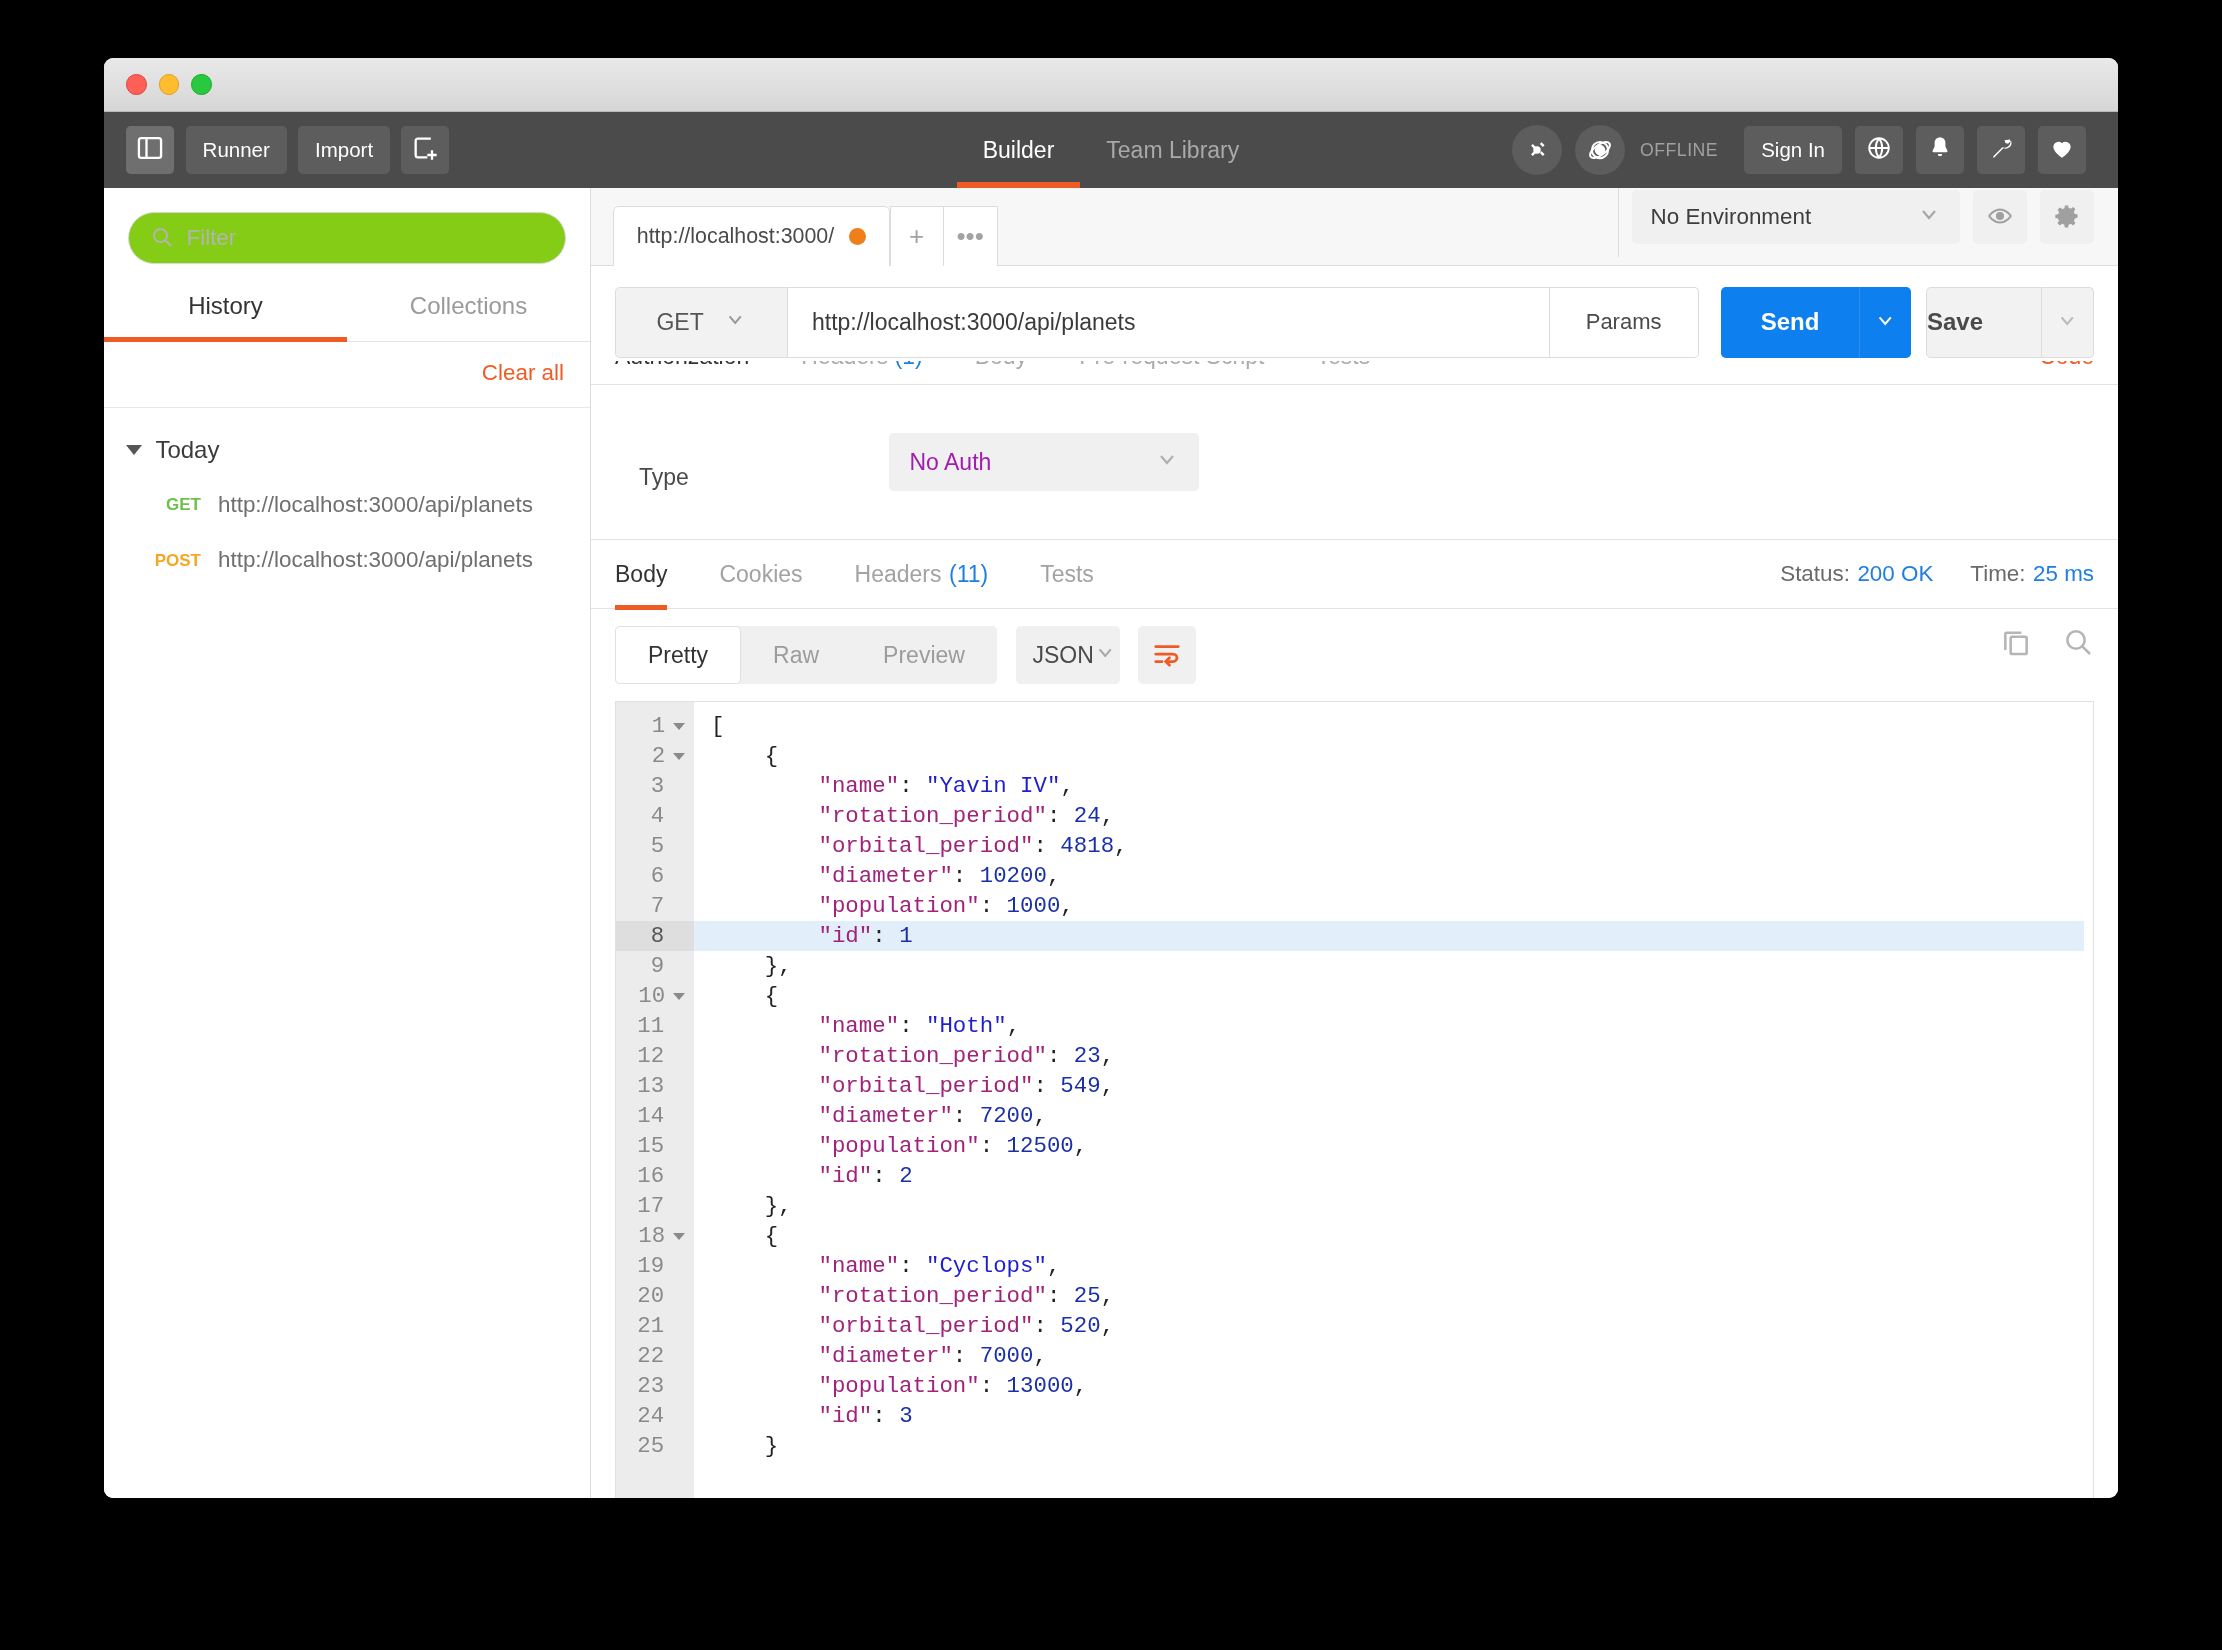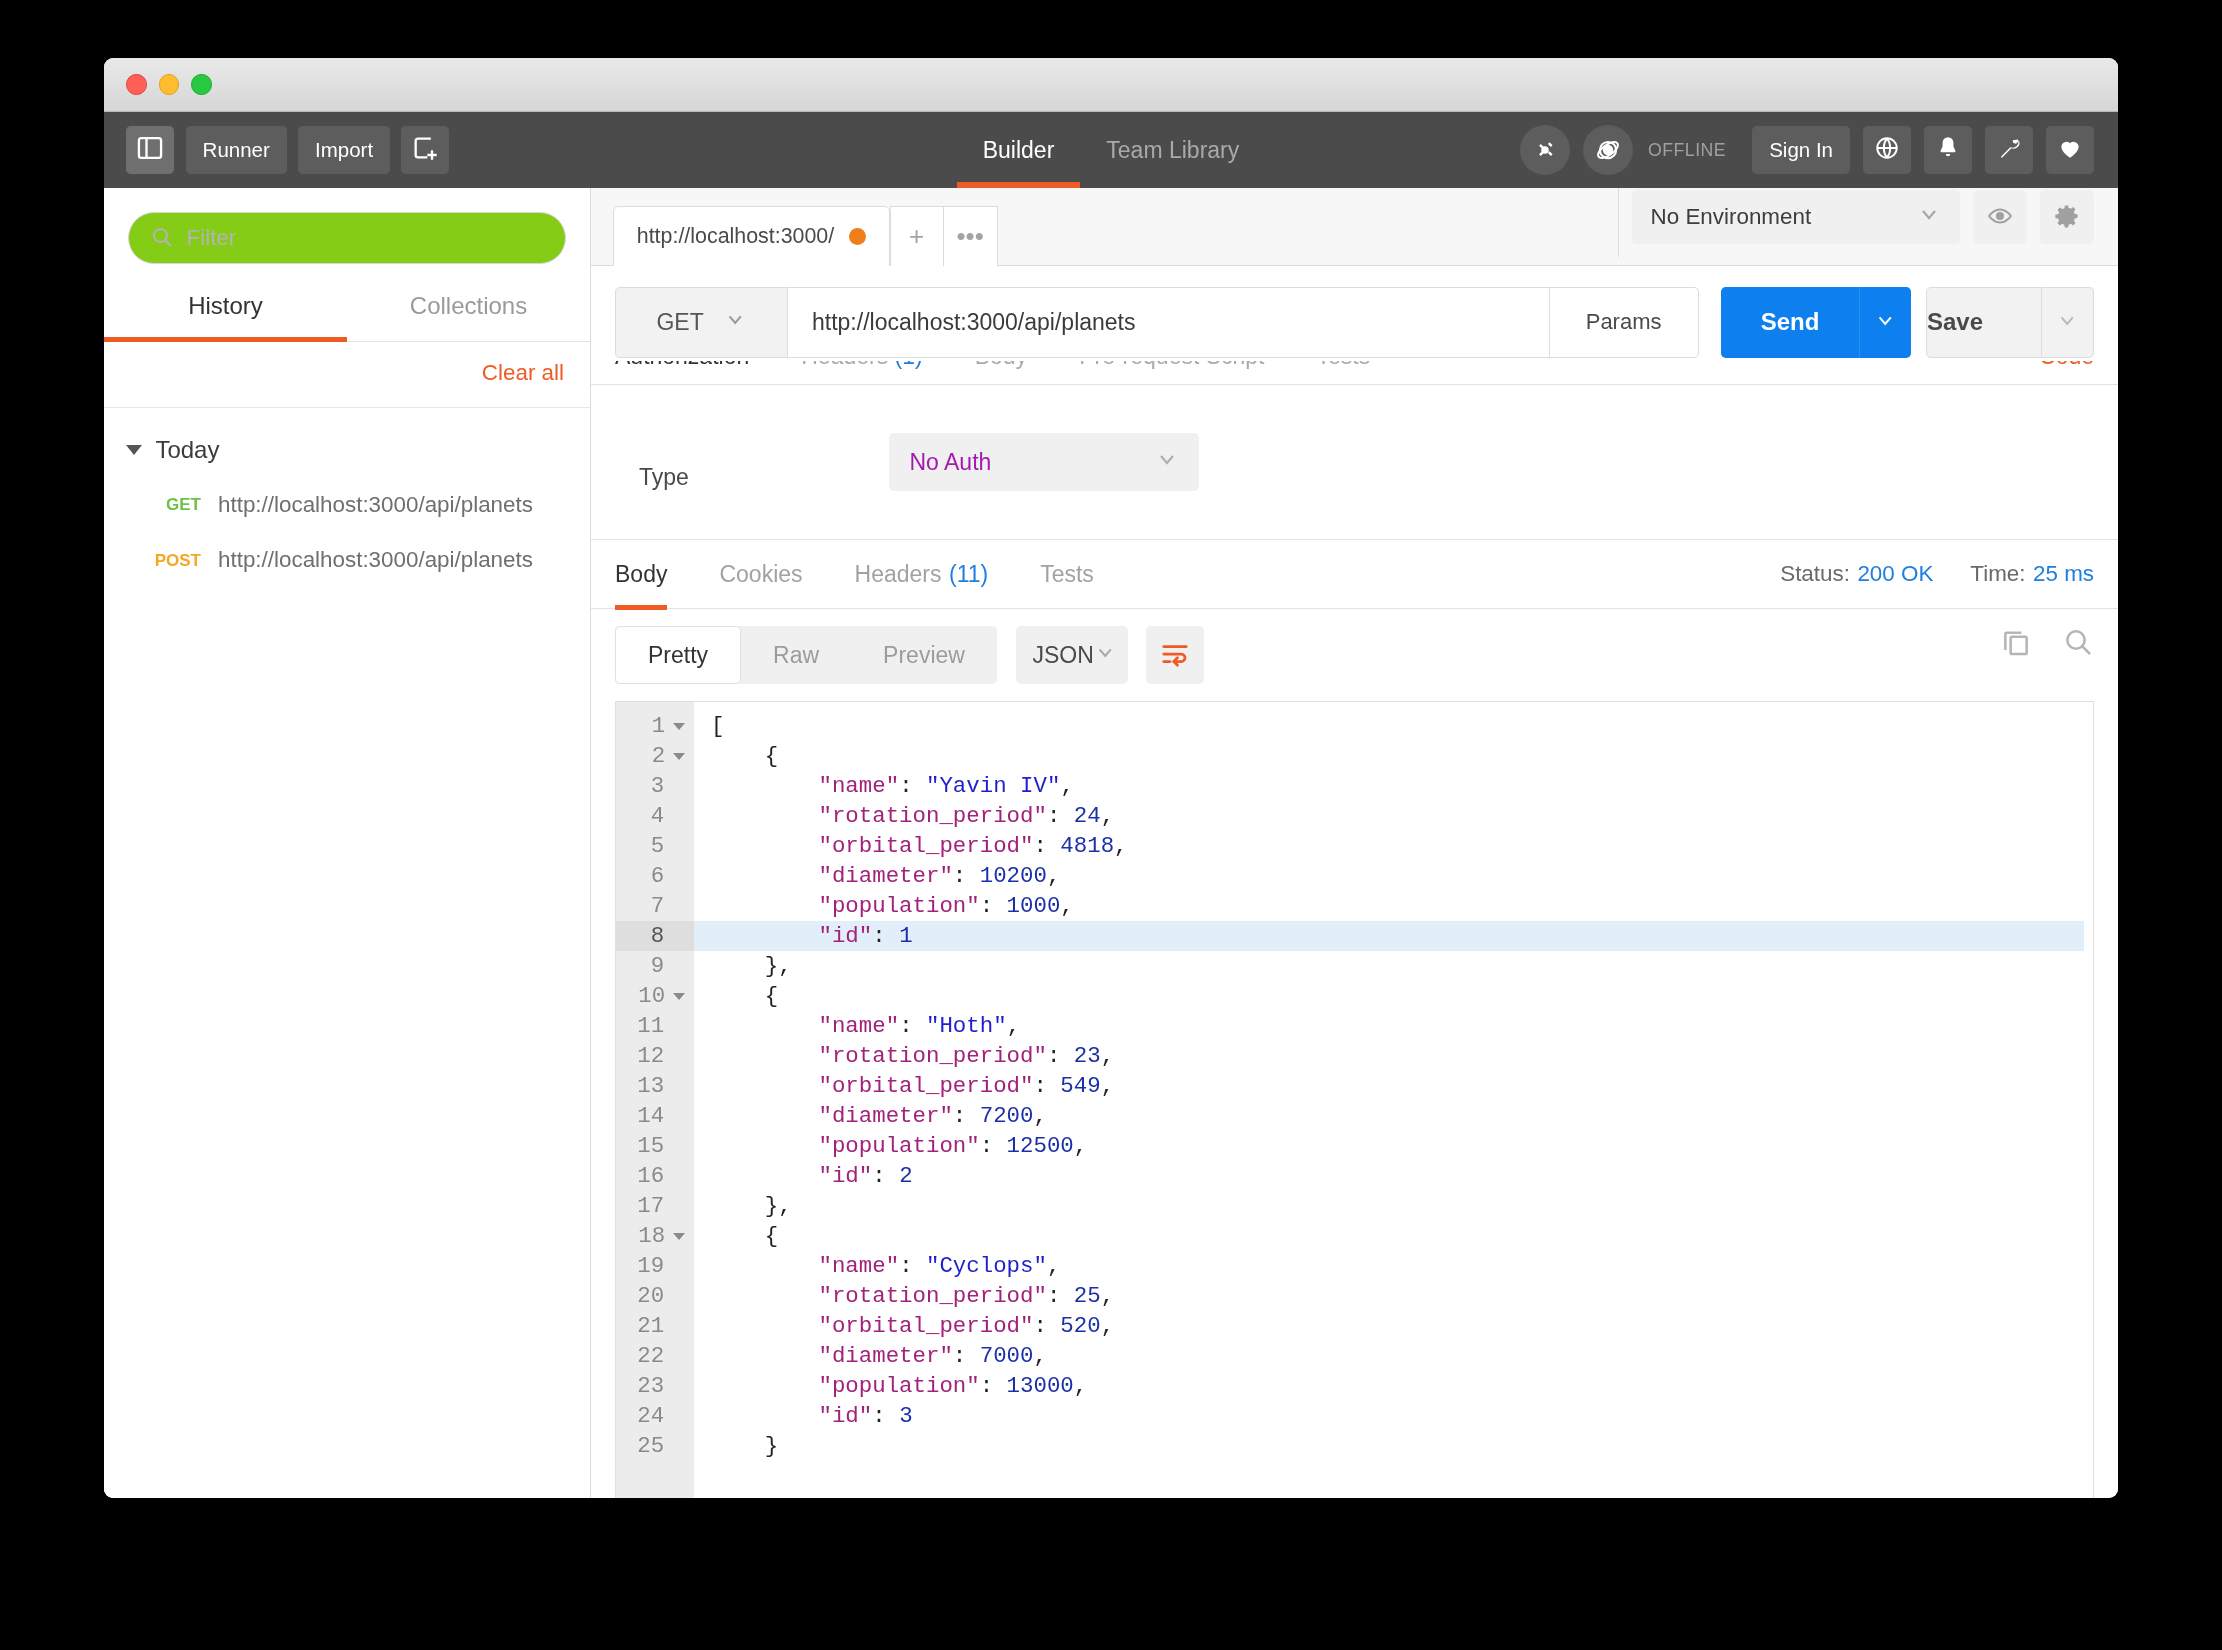--- a/index.html
+++ b/index.html
@@ -68,21 +68,21 @@
     height: 76px; display: flex; align-items: center; cursor: pointer;
     position: relative;
   }
   .navtab.sel { color: #fff; }
   .navtab.sel::after {
     content:''; position:absolute; left:0; right:0; bottom:0; height:5.6px; background:#ef5b25;
   }
 
   .appbar-right {
     margin-left: auto; display: flex; align-items: center;
-    padding-right: 24px; gap: 13px;
+    padding-right: 32px; gap: 13px;
   }
   .circ-icon {
     width: 50px; height: 50px; border-radius: 50%;
     background: #5d5d5d; display: flex; align-items: center; justify-content: center;
     cursor: pointer;
   }
   .offline-label { color: #a0a0a0; font-size: 17.7px; letter-spacing: 0.5px; margin: 0 13px 0 1.9px; }
 
   
   .main { flex: 1 1 auto; display: flex; min-height: 0; background: #fff; }
@@ -246,21 +246,21 @@
   .rtab.sel::after { content:''; position:absolute; left:0; right:0; bottom:-0.9px; height:4.7px; background:#ef5b25; }
   .rtab .cnt { color: #1f7fe0; margin-left: 7.5px; }
   .resp-meta { margin-left: auto; display: flex; gap: 37px; font-size: 22.4px; color: #6a6a6a; }
   .resp-meta b { color: #1f7fe0; font-weight: normal; margin-left: 7.5px; }
 
   .fmt-row { display: flex; align-items: flex-start; padding: 17px 24px; gap: 18.6px; flex: 0 0 auto; }
   .segmented { display: flex; background: #f0f0f0; border-radius: 4.7px; height: 58px; align-items: center; }
   .seg { padding: 0 32px; font-size: 23px; color: #9c9c9c; height: 58px; display:flex; align-items:center; cursor: pointer; }
   .seg.sel { color: #333; background:#fff; border:0.9px solid #e0e0e0; border-radius:4.7px; height:58px;}
   .json-select {
-    width: 112px; height: 58px; background: #f0f0f0; border-radius: 4.7px;
+    width: 104px; height: 58px; background: #f0f0f0; border-radius: 4.7px;
     display: flex; align-items: center; justify-content: space-between;
     padding: 0 17px; font-size: 23px; color: #4a4a4a; cursor: pointer;
   }
   .wrap-btn {
     width: 58px; height: 58px; background: #f0f0f0; border-radius: 4.7px;
     display: flex; align-items: center; justify-content: center; cursor: pointer;
   }
   .fmt-right { margin-left: auto; display: flex; gap: 30px; align-items: center; }
 
   

